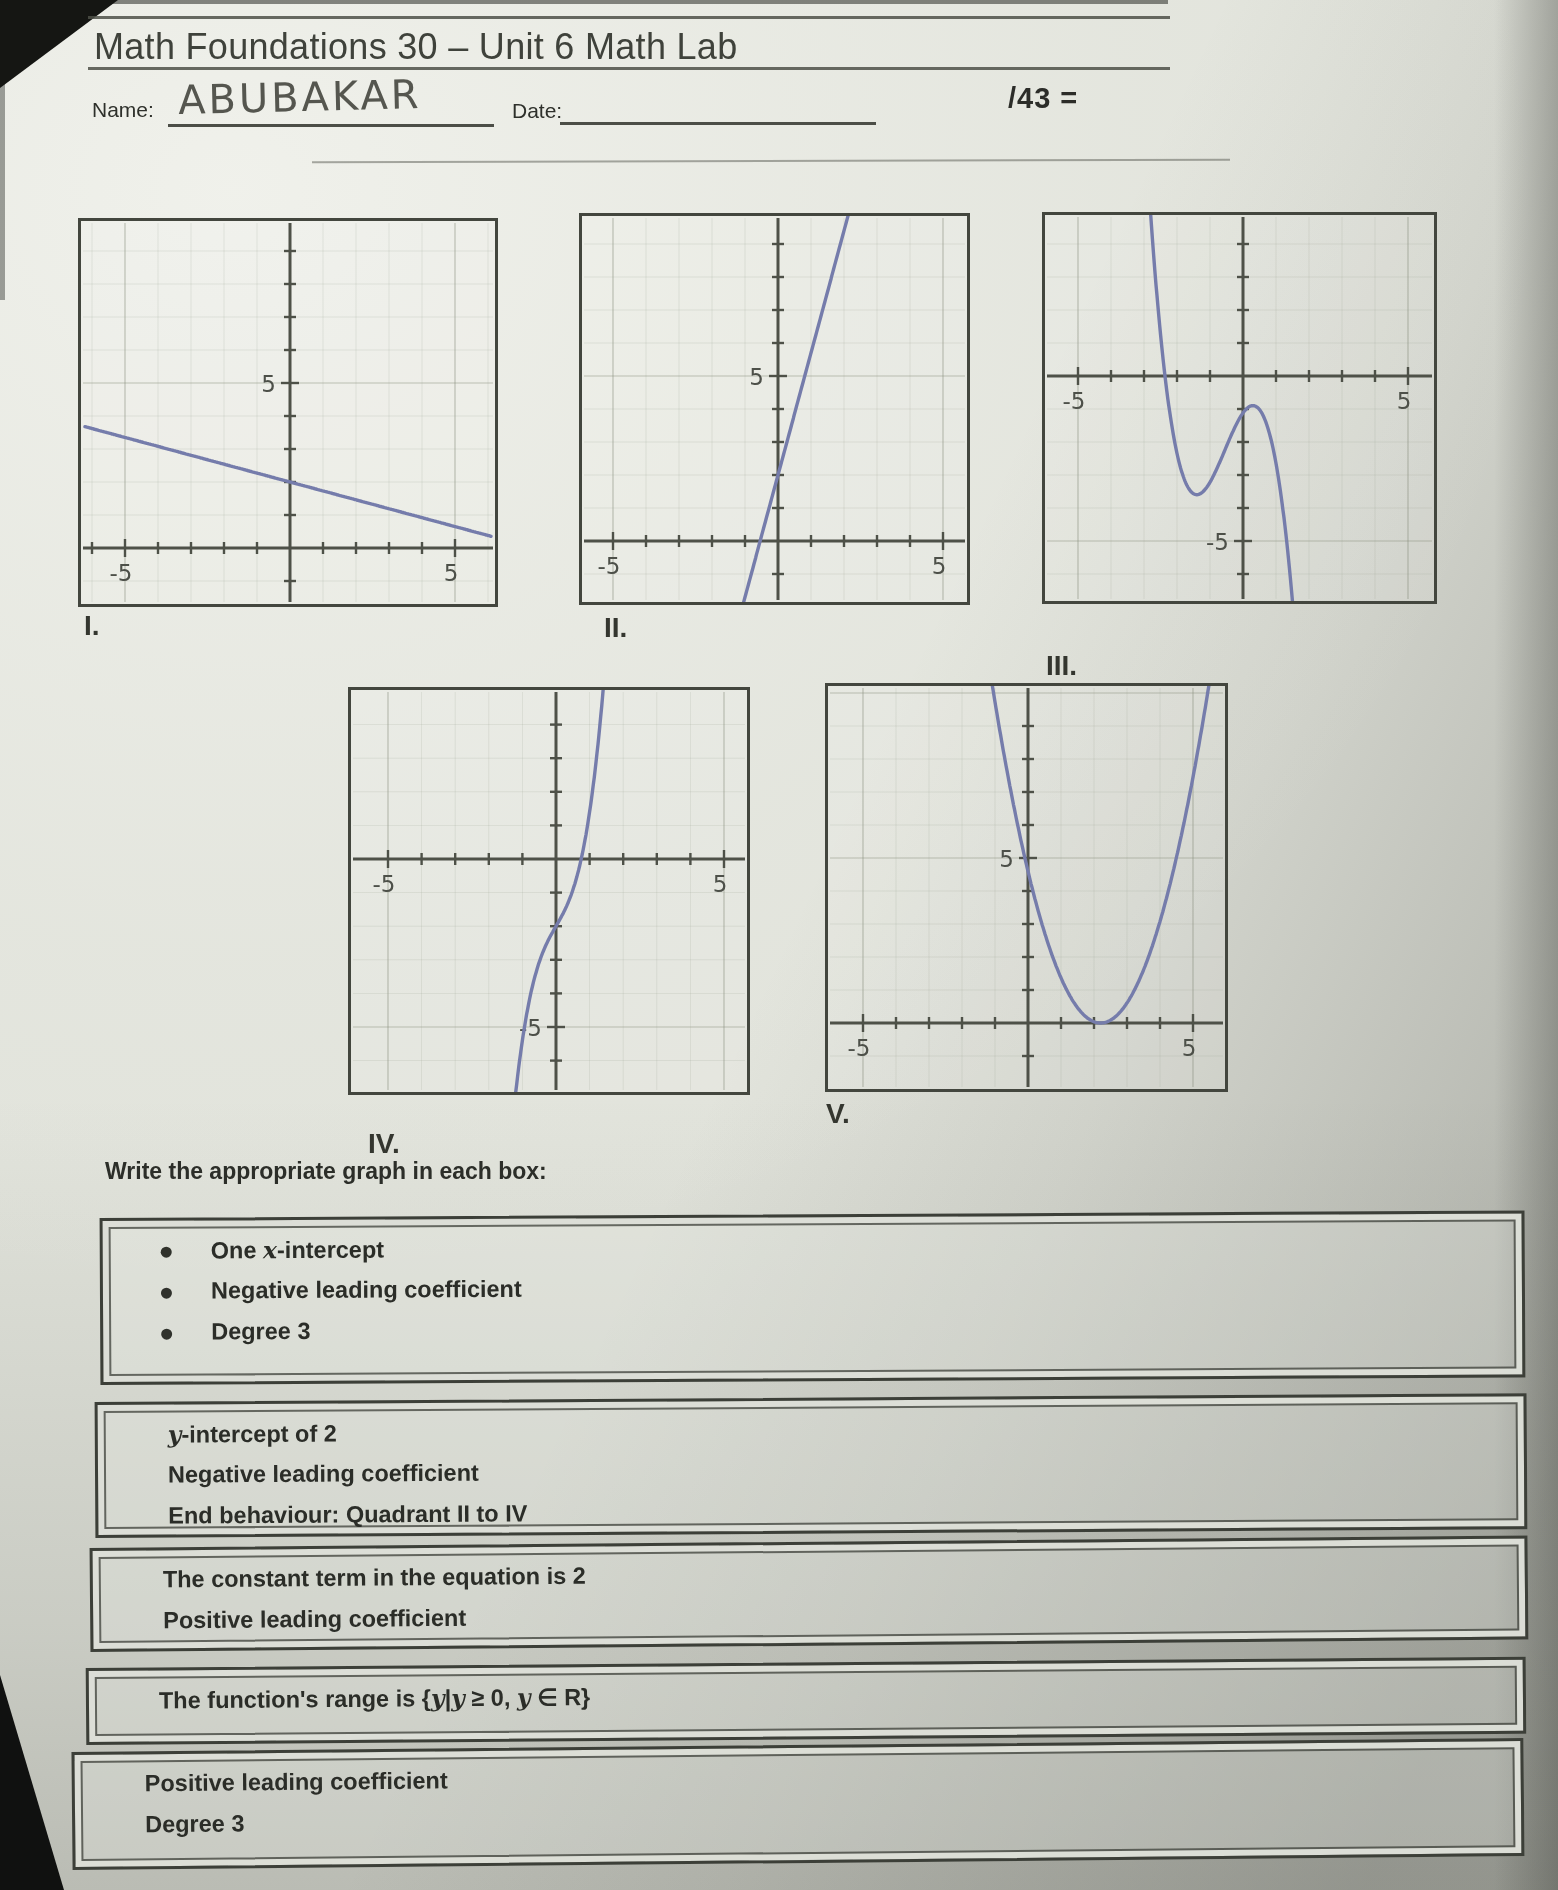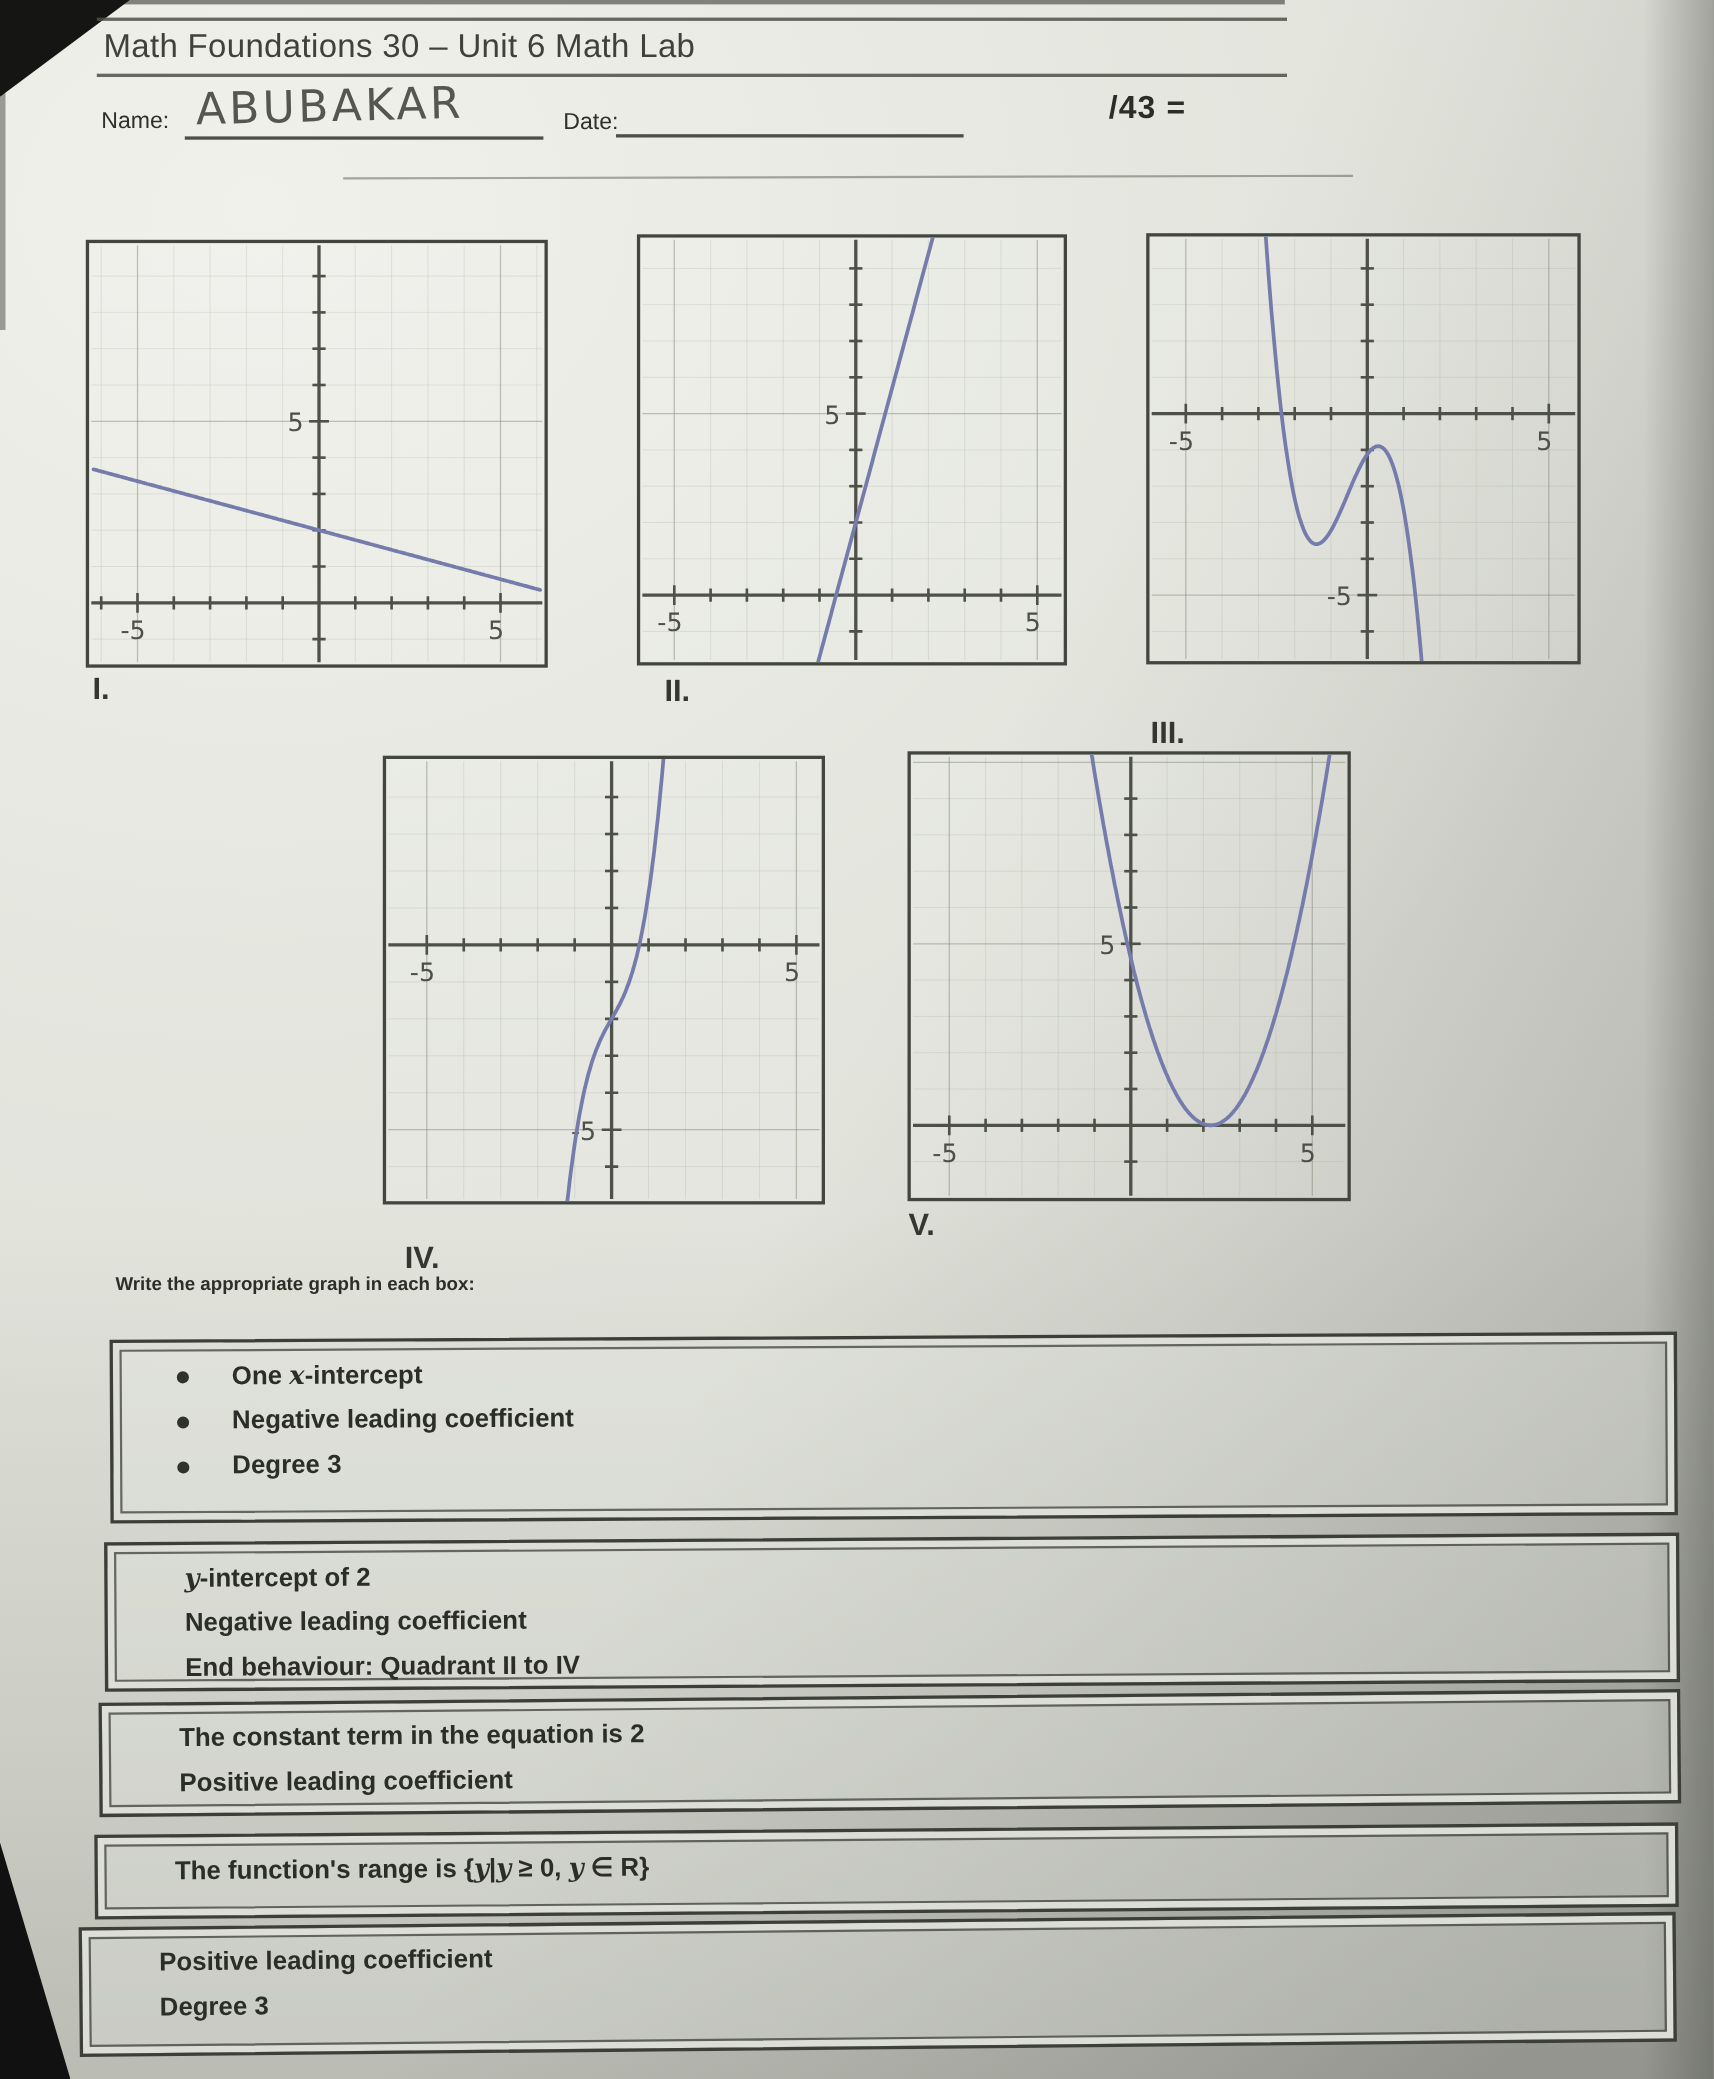--- a/index.html
+++ b/index.html
@@ -11,21 +11,21 @@
   
   .corner-tl{position:absolute;left:0;top:0;width:118px;height:88px;background:#151613;clip-path:polygon(0 0,100% 0,0 100%);}
   .corner-bl{position:absolute;left:0;bottom:0;width:64px;height:215px;background:#101110;clip-path:polygon(0 0,100% 100%,0 100%);}
   .edge-top{position:absolute;left:0;top:0;width:1168px;height:4px;background:rgba(40,41,37,.55);}
   .edge-left{position:absolute;left:0;top:0;width:5px;height:300px;background:rgba(52,53,48,.45);}
   .edge-right{position:absolute;right:0;top:0;width:64px;height:100%;background:linear-gradient(90deg,rgba(0,0,0,0),rgba(45,47,42,.30));}
   
   .rule{position:absolute;height:3px;background:rgba(78,80,72,.85);}
   #rule-top{left:88px;top:16px;width:1082px;}
   #rule-title{left:88px;top:67px;width:1082px;}
-  #title{position:absolute;left:94px;top:26px;font-size:30px;font-weight:500;color:#3f423b;letter-spacing:.3px;}
+  #title{position:absolute;left:94px;top:26px;font-size:36px;font-weight:500;color:#3f423b;letter-spacing:.3px;}
   .field-label{position:absolute;font-size:21px;font-weight:400;color:#2e302b;}
   #name-label{left:92px;top:98px;}
   #date-label{left:512px;top:99px;}
   #name-script{position:absolute;left:178px;top:74px;font-size:40px;color:#55564f;letter-spacing:3px;transform:rotate(-1.4deg);font-family:"DejaVu Sans",sans-serif;}
   .underline{position:absolute;height:3px;background:#4c4e47;}
   #name-underline{left:168px;top:124px;width:326px;}
   #date-underline{left:560px;top:122px;width:316px;}
   #artifact-line{position:absolute;left:312px;top:160px;width:918px;height:2px;background:rgba(88,90,82,.5);transform:rotate(-.15deg);}
   #score{position:absolute;left:1008px;top:82px;font-size:29px;font-weight:700;color:#2c2d29;letter-spacing:1px;}
   #question{position:absolute;left:95px;top:176px;font-size:23px;color:#2c2e29;white-space:nowrap;}
@@ -35,21 +35,21 @@
   .graph{position:absolute;border:3px solid #43463e;box-sizing:border-box;background:rgba(255,255,255,.10);}
   .graph svg{display:block;width:100%;height:100%;}
   .numeral{position:absolute;font-size:28px;font-weight:700;color:#34362f;}
   .axis{stroke:#4e5148;stroke-width:3;}
   .tick{stroke:#4e5148;stroke-width:2.4;}
   .grid-fine{stroke:#9aa08f;stroke-width:.7;opacity:.28;}
   .grid-major{stroke:#878d7c;stroke-width:1.2;opacity:.5;}
   .curve{stroke:#757cab;stroke-width:3.4;fill:none;stroke-linecap:round;stroke-linejoin:round;}
   .ticklabel{font-family:"DejaVu Sans",sans-serif;font-size:23px;fill:#4d5049;}
   
-  #instruction{position:absolute;left:105px;top:1158px;font-size:17px;font-weight:600;color:#2c2e29;text-align:right;}
+  #instruction{position:absolute;left:105px;top:1158px;font-size:23px;font-weight:600;color:#2c2e29;text-align:right;}
   .char-box{position:absolute;border:3px solid #3c3f38;box-sizing:border-box;transform-origin:0 50%;
     background:rgba(233,234,228,.30);
     box-shadow: inset 0 0 0 6px rgba(227,229,221,.95), inset 0 0 0 8px rgba(60,63,56,.75);}
   .char-list{list-style:none;margin:0;padding:16px 0 0 0;}
   .char-list li{position:relative;height:41px;padding-left:70px;font-size:23.5px;font-weight:600;color:#2b2d28;box-sizing:border-box;}
   .char-list.bulleted li{padding-left:108px;}
   .char-list.bulleted li::before{content:"";position:absolute;left:58px;top:10px;width:11px;height:11px;border-radius:50%;background:#30322c;}
   .char-list i{font-family:"DejaVu Serif",serif;font-style:italic;}
 </style>
 </head>

